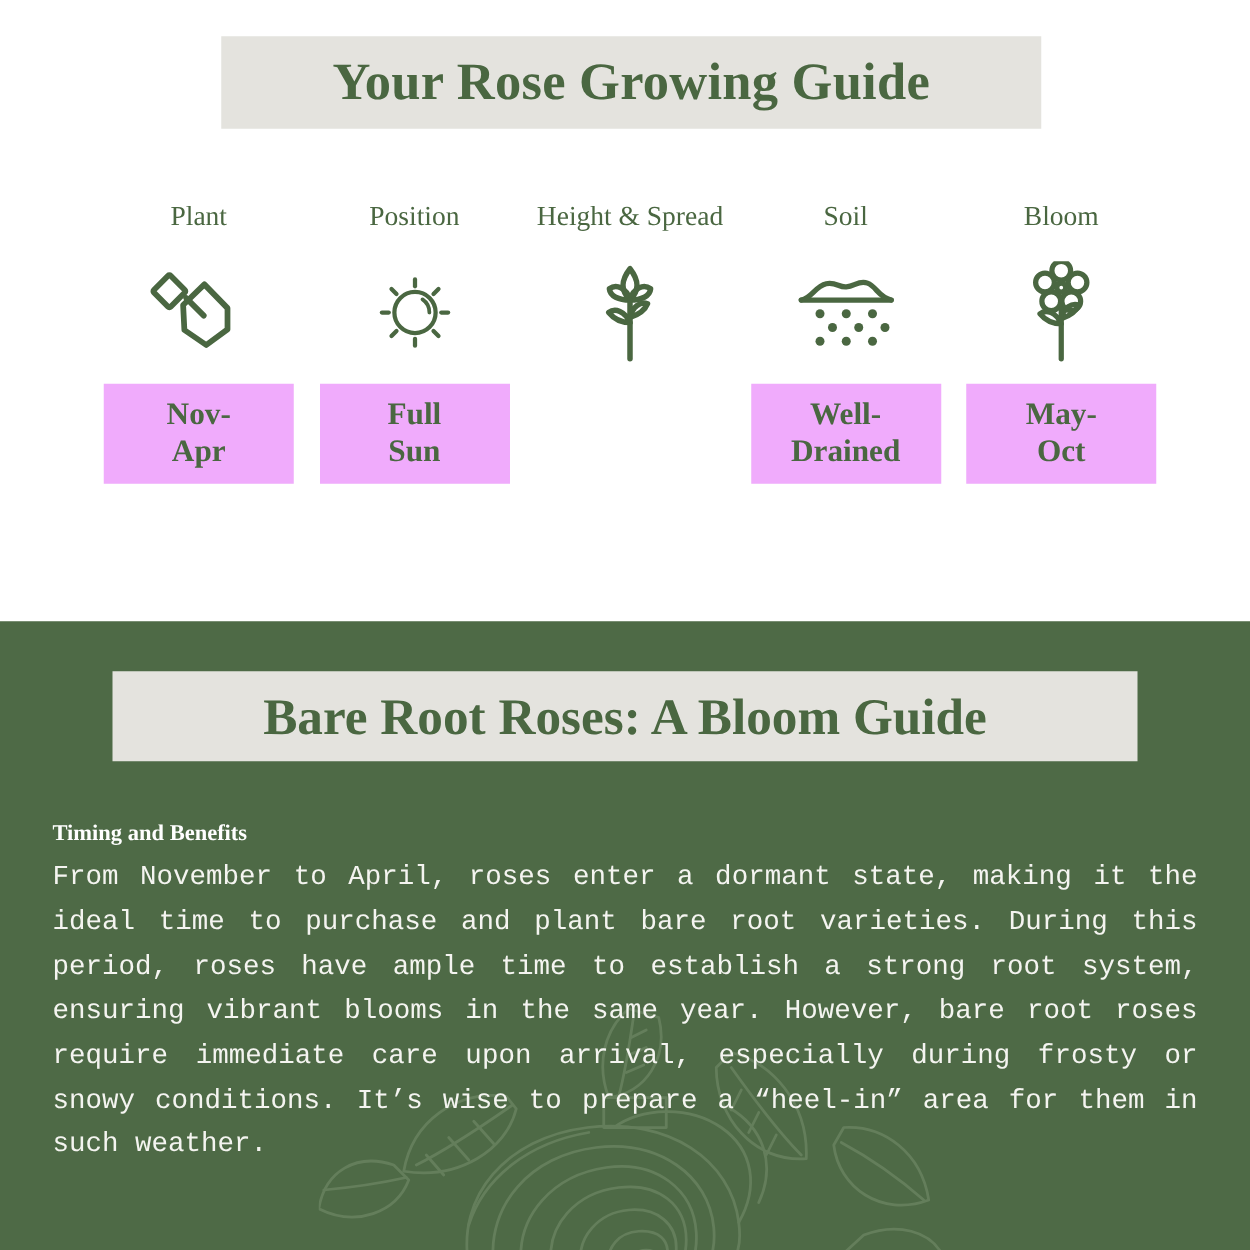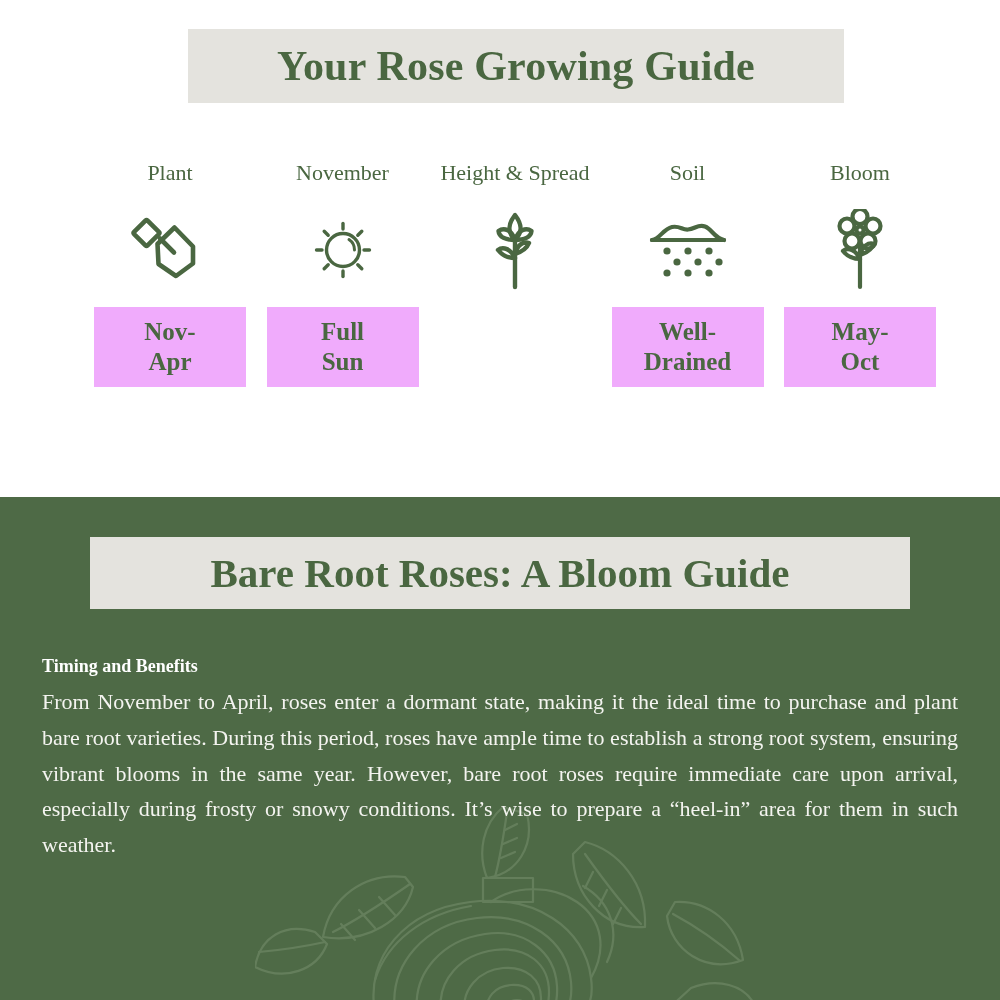--- a/index.html
+++ b/index.html
@@ -15,21 +15,21 @@
   .page {
     position: relative;
     width: 1000px;
     height: 1000px;
     background: #ffffff;
   }
 
   
   .top-section {
     position: absolute;
-    left: 16px; top: 0;
+    left: 5px; top: 0;
     width: 929px;
     height: 497px;
     background: #ffffff;
     padding-left: 24px;
   }
 
   .guide-title-band {
     position: absolute;
     left: 172px; top: 29px;
     width: 656px; height: 74px;
@@ -145,20 +145,21 @@
     color: #ffffff;
     margin-bottom: 6px;
     line-height: 1.3;
   }
   .article-paragraph {
     font-size: 22px;
     color: #f4f4f0;
     line-height: 1.62;
     text-align: justify;
     text-justify: inter-word;
+    font-family: Liberation Mono, monospace;
   }
 </style>
 </head>
 <body>
 
 <div class="page">
 
   <div class="top-section">
 
     <div class="guide-title-band">
@@ -175,21 +176,21 @@
             <path d="M27.5 34 L44.5 17.5 L63 36.5 L63 53.5 L46 66 L28.5 54 Z"></path>
             <line x1="30" y1="28.5" x2="44" y2="42.5"></line>
           </svg>
         </div>
         <div class="attr-value-box">
           <div class="attr-value">Nov-<br>Apr</div>
         </div>
       </div>
 
       <div class="attr-col">
-        <div class="attr-label">November</div>
+        <div class="attr-label">Position</div>
         <div class="attr-icon">
           <svg width="72" height="72" viewBox="0 0 72 72" fill="none" stroke="#4a6741" stroke-width="3.4" stroke-linecap="round">
             <circle cx="36" cy="36" r="16.5"></circle>
             <path d="M42 25.5 A12.5 12.5 0 0 1 47.5 36" stroke-width="3"></path>
             <line x1="36" y1="9.5" x2="36" y2="15"></line>
             <line x1="36" y1="57" x2="36" y2="62.5"></line>
             <line x1="9.5" y1="36" x2="15" y2="36"></line>
             <line x1="57" y1="36" x2="62.5" y2="36"></line>
             <line x1="17.2" y1="17.2" x2="21.2" y2="21.2"></line>
             <line x1="50.8" y1="50.8" x2="54.8" y2="54.8"></line>

